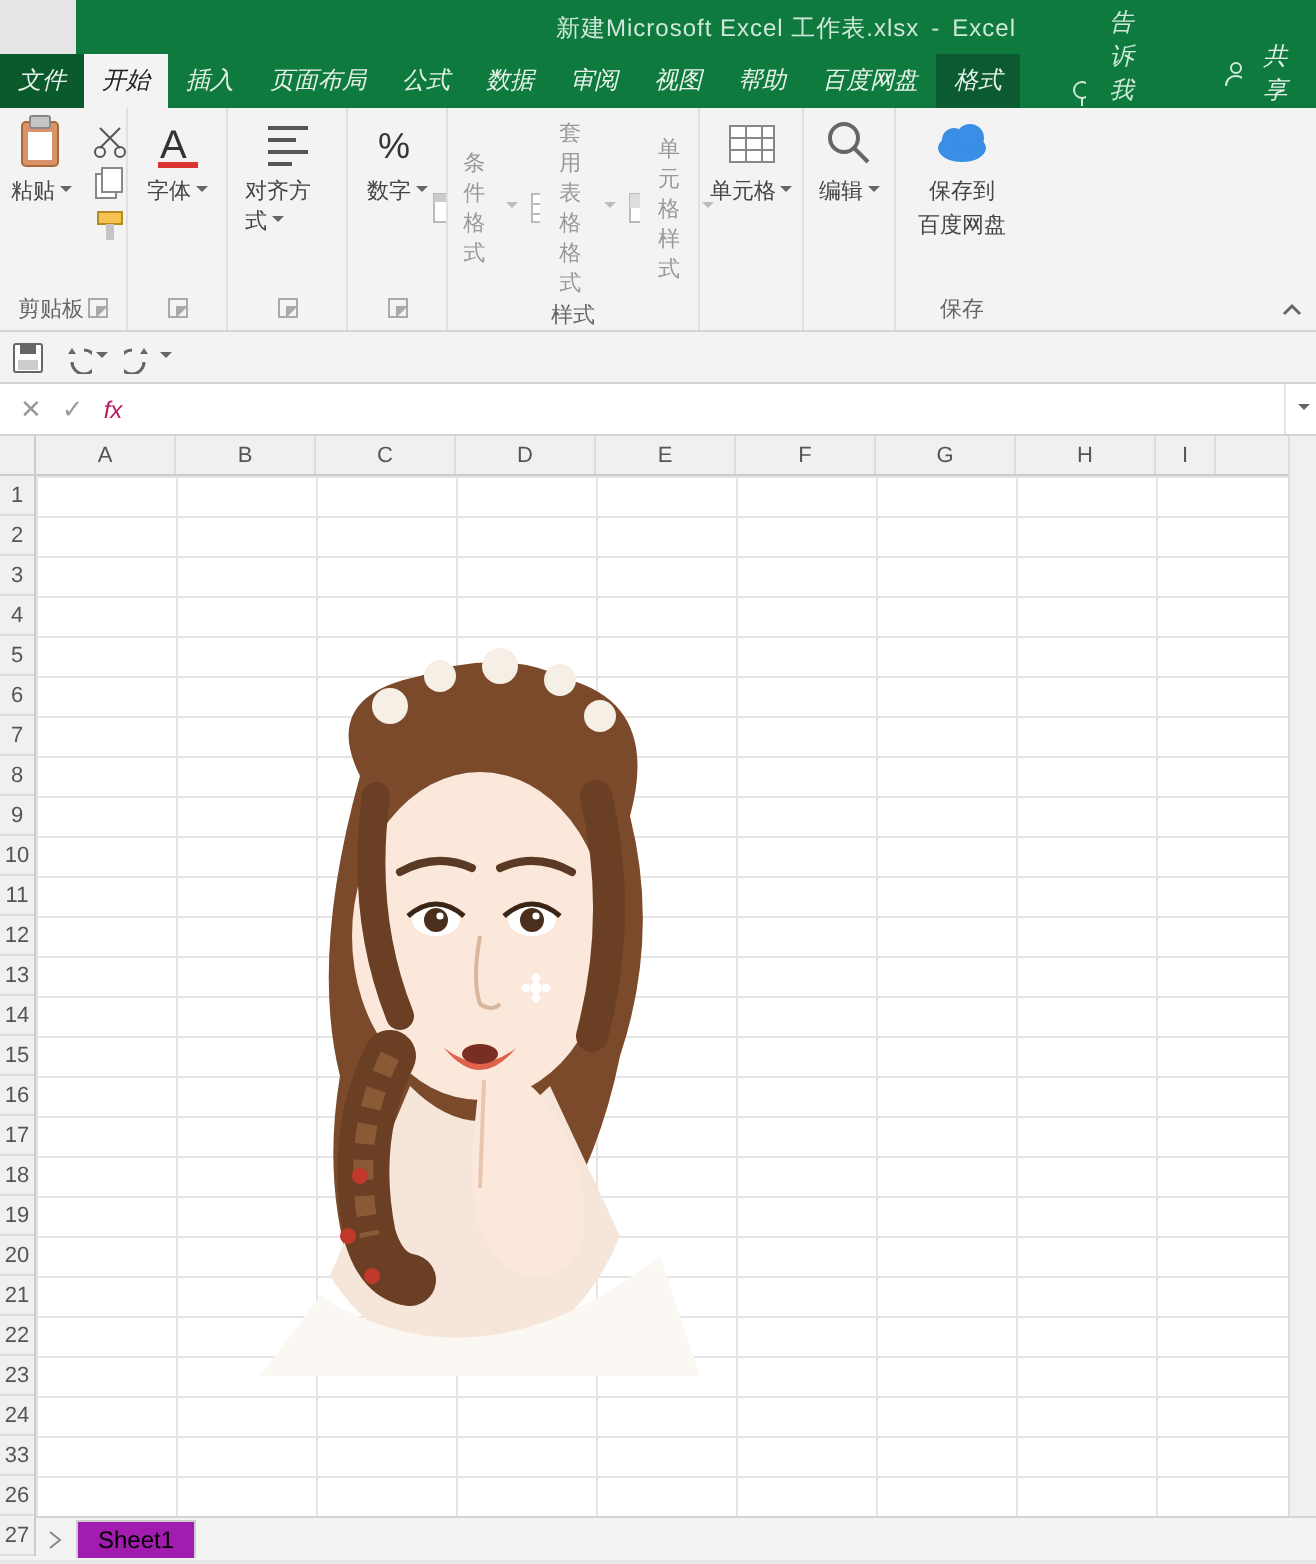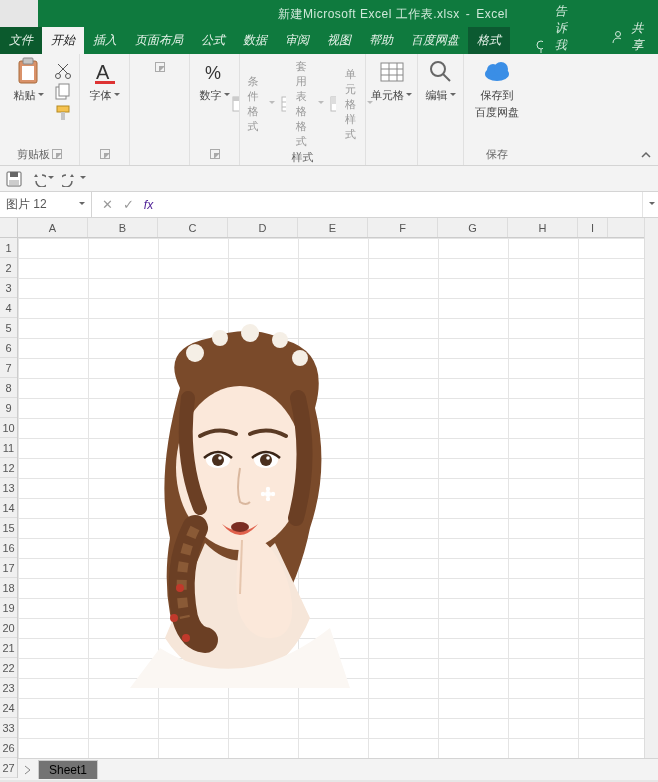--- a/index.html
+++ b/index.html
@@ -67,21 +67,21 @@
     background-size: 70px 20px; }
 
   .vscroll { position: absolute; right: 0; top: 0; width: 14px; bottom: 0; background: #f0f0f0; border-left: 1px solid #ddd; }
 
   
   .pic { position: absolute; left: 100px; top: 100px; width: 280px; height: 370px; }
   .pic svg { width: 100%; height: 100%; }
 
   
   .sheettabs { height: 22px; background: #f3f3f3; border-top: 1px solid #d4d4d4; display: flex; align-items: center; font-size: 12px; padding: 0 6px; gap: 6px; }
-  .stab { background: #737373; border: 1px solid #ccc; border-bottom: none; padding: 2px 10px; }
+  .stab { background: #a21caf; border: 1px solid #ccc; border-bottom: none; padding: 2px 10px; }
 
   svg { display: block; }
 </style>
 </head>
 <body>
 
 <div class="titlebar">
   <span style="width:90px"></span>
   <div class="title-text">
     <span>新建Microsoft Excel 工作表.xlsx</span><span style="padding:0 6px">-</span><span>Excel</span>
@@ -111,21 +111,21 @@
     <svg width="14" height="14">
         <circle cx="7" cy="4" r="2.5" fill="none" stroke="#cfe8d9"></circle>
         <path d="M2 13c0-3 2-5 5-5s5 2 5 5" fill="none" stroke="#cfe8d9"></path>
       </svg>
     <span>共享</span>
   </div>
 </div>
 
 <div class="ribbon">
 
-  <div class="rgroup" style="width:80px">
+  <div class="rgroup" style="width:64px">
     <div class="gbody">
       <div class="big-btn">
         <div class="ico">
           <svg width="28" height="30">
             <rect x="4" y="4" width="18" height="22" rx="2" fill="#d9926a" stroke="#a86a3a"></rect>
             <rect x="8" y="1" width="10" height="6" rx="1" fill="#c5c5c5" stroke="#888"></rect>
             <rect x="7" y="9" width="12" height="14" fill="#fff"></rect>
           </svg>
         </div>
         <span><span>粘贴</span><span class="caret"></span></span>
@@ -163,20 +163,33 @@
           </div>
         <span><span>字体</span><span class="caret"></span></span>
       </div>
     </div>
     <div class="glabel">
         <span class="launcher"></span>
       </div>
   </div>
 
   <div class="rgroup" style="width:60px">
+    <div class="gbody">
+      <div class="big-btn">
+        <div class="ico">
+            <svg width="26" height="26">
+              <line x1="3" y1="5" x2="23" y2="5" stroke="#555" stroke-width="2"></line>
+              <line x1="3" y1="11" x2="17" y2="11" stroke="#555" stroke-width="2"></line>
+              <line x1="3" y1="17" x2="23" y2="17" stroke="#555" stroke-width="2"></line>
+              <line x1="3" y1="23" x2="15" y2="23" stroke="#555" stroke-width="2"></line>
+            </svg>
+          </div>
+        <span><span>对齐方式</span><span class="caret"></span></span>
+      </div>
+    </div>
     <div class="glabel">
         <span class="launcher"></span>
       </div>
   </div>
 
   <div class="rgroup" style="width:50px">
     <div class="gbody">
       <div class="big-btn">
         <div class="ico">
             <svg width="26" height="26">
@@ -302,28 +315,24 @@
   <span style="display:flex;align-items:center">
     <svg width="16" height="16">
         <path d="M4 4a6 6 0 1 0 6 6" fill="none" stroke="#666" stroke-width="1.5"></path>
         <path d="M12 6l-2-3-2 3z" fill="#666"></path>
       </svg>
       <span class="caret"></span>
   </span>
 </div>
 
 <div class="fbar">
-  <div class="namebox">
-    <span>图片 12</span>
-      <span class="dd caret"></span>
-  </div>
   <div class="fx-btns">
     <span style="font-size:13px">✕</span>
     <span style="font-size:13px">✓</span>
-    <span style="font-style:italic;color:#4c1d95">fx</span>
+    <span style="font-style:italic;color:#be185d">fx</span>
   </div>
   <input class="formula-input" value="" style="">
   <div class="fbar-tail">
       <span class="caret"></span>
     </div>
 </div>
 
 <div class="sheet" style="height:540px">
   <div class="corner"></div>
   <div class="colhdrs">

